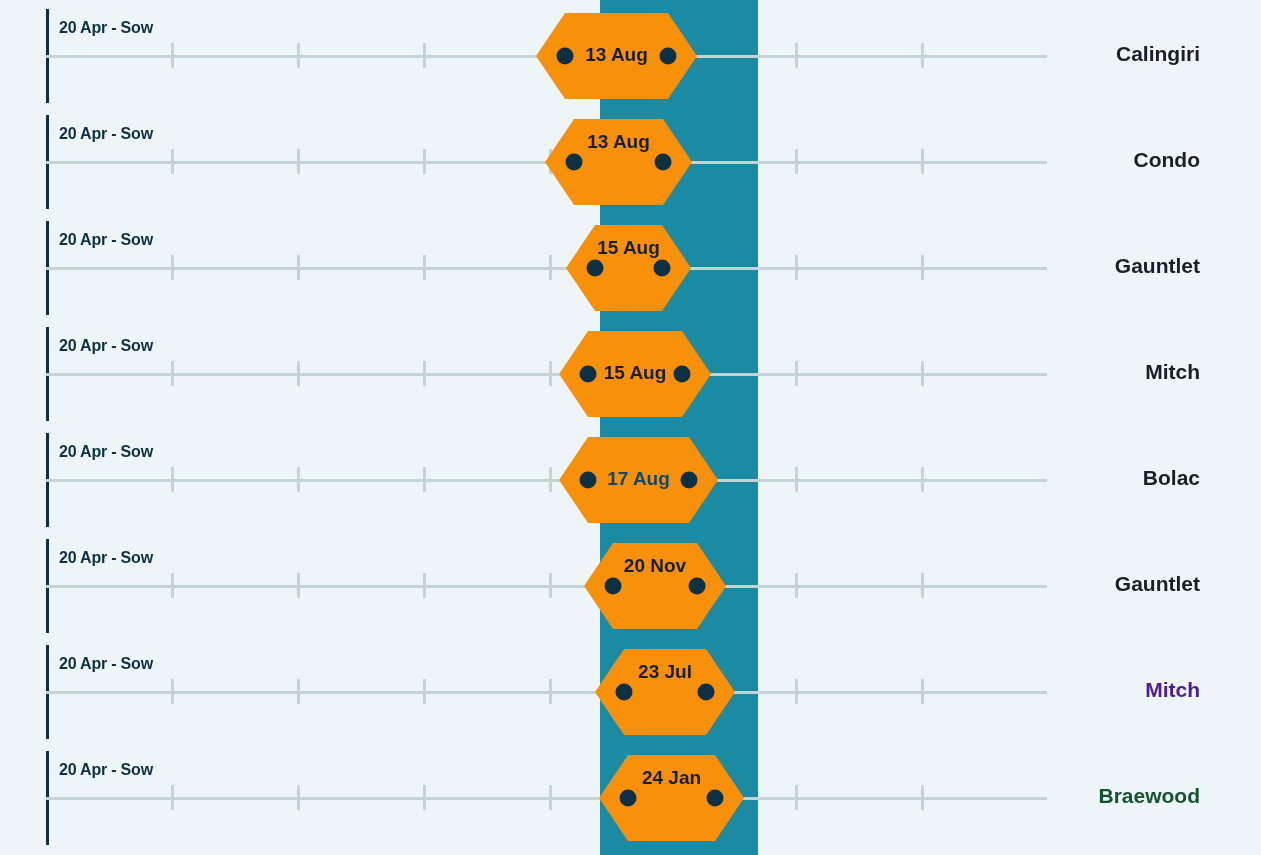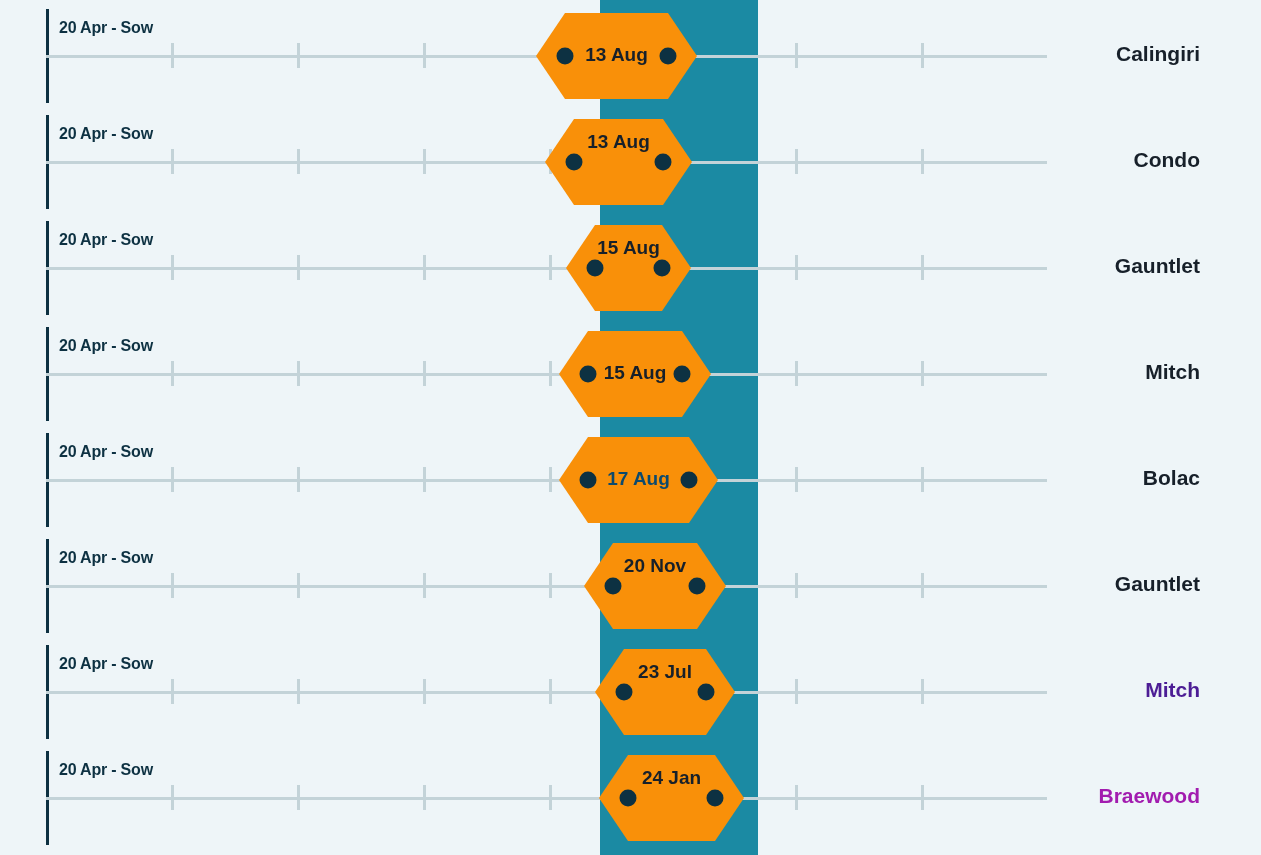--- a/index.html
+++ b/index.html
@@ -244,17 +244,17 @@
         <div class="tick" style="left: 921px; top: 785px; background: rgb(195, 211, 216);"></div>
         <div class="sow-label" style="left: 59px; top: 761px; color: rgb(13, 49, 66);">20 Apr - Sow</div>
         <div class="hexwrap" style="left: 599px; top: 755px; width: 145px; height: 86px;">
           <svg width="145" height="86" viewBox="0 0 145 86">
             <polygon points="0,43 29,0 116,0 145,43 116,86 29,86" fill="#f99009"></polygon>
             <circle cx="29" cy="43" r="8.5" fill="#0d3142"></circle>
             <circle cx="116" cy="43" r="8.5" fill="#0d3142"></circle>
           </svg>
         </div>
         <div class="hex-date" style="left: 599px; width: 145px; top: 767px; color: rgb(23, 32, 42);">24 Jan</div>
-        <div class="series-label" style="right: 61px; top: 784px; color: #a21caf;">Braewood</div>
+        <div class="series-label" style="right: 61px; top: 784px; color: #14532d;">Braewood</div>
       </div>
     </div>
 
 </div>
 
 </body></html>

